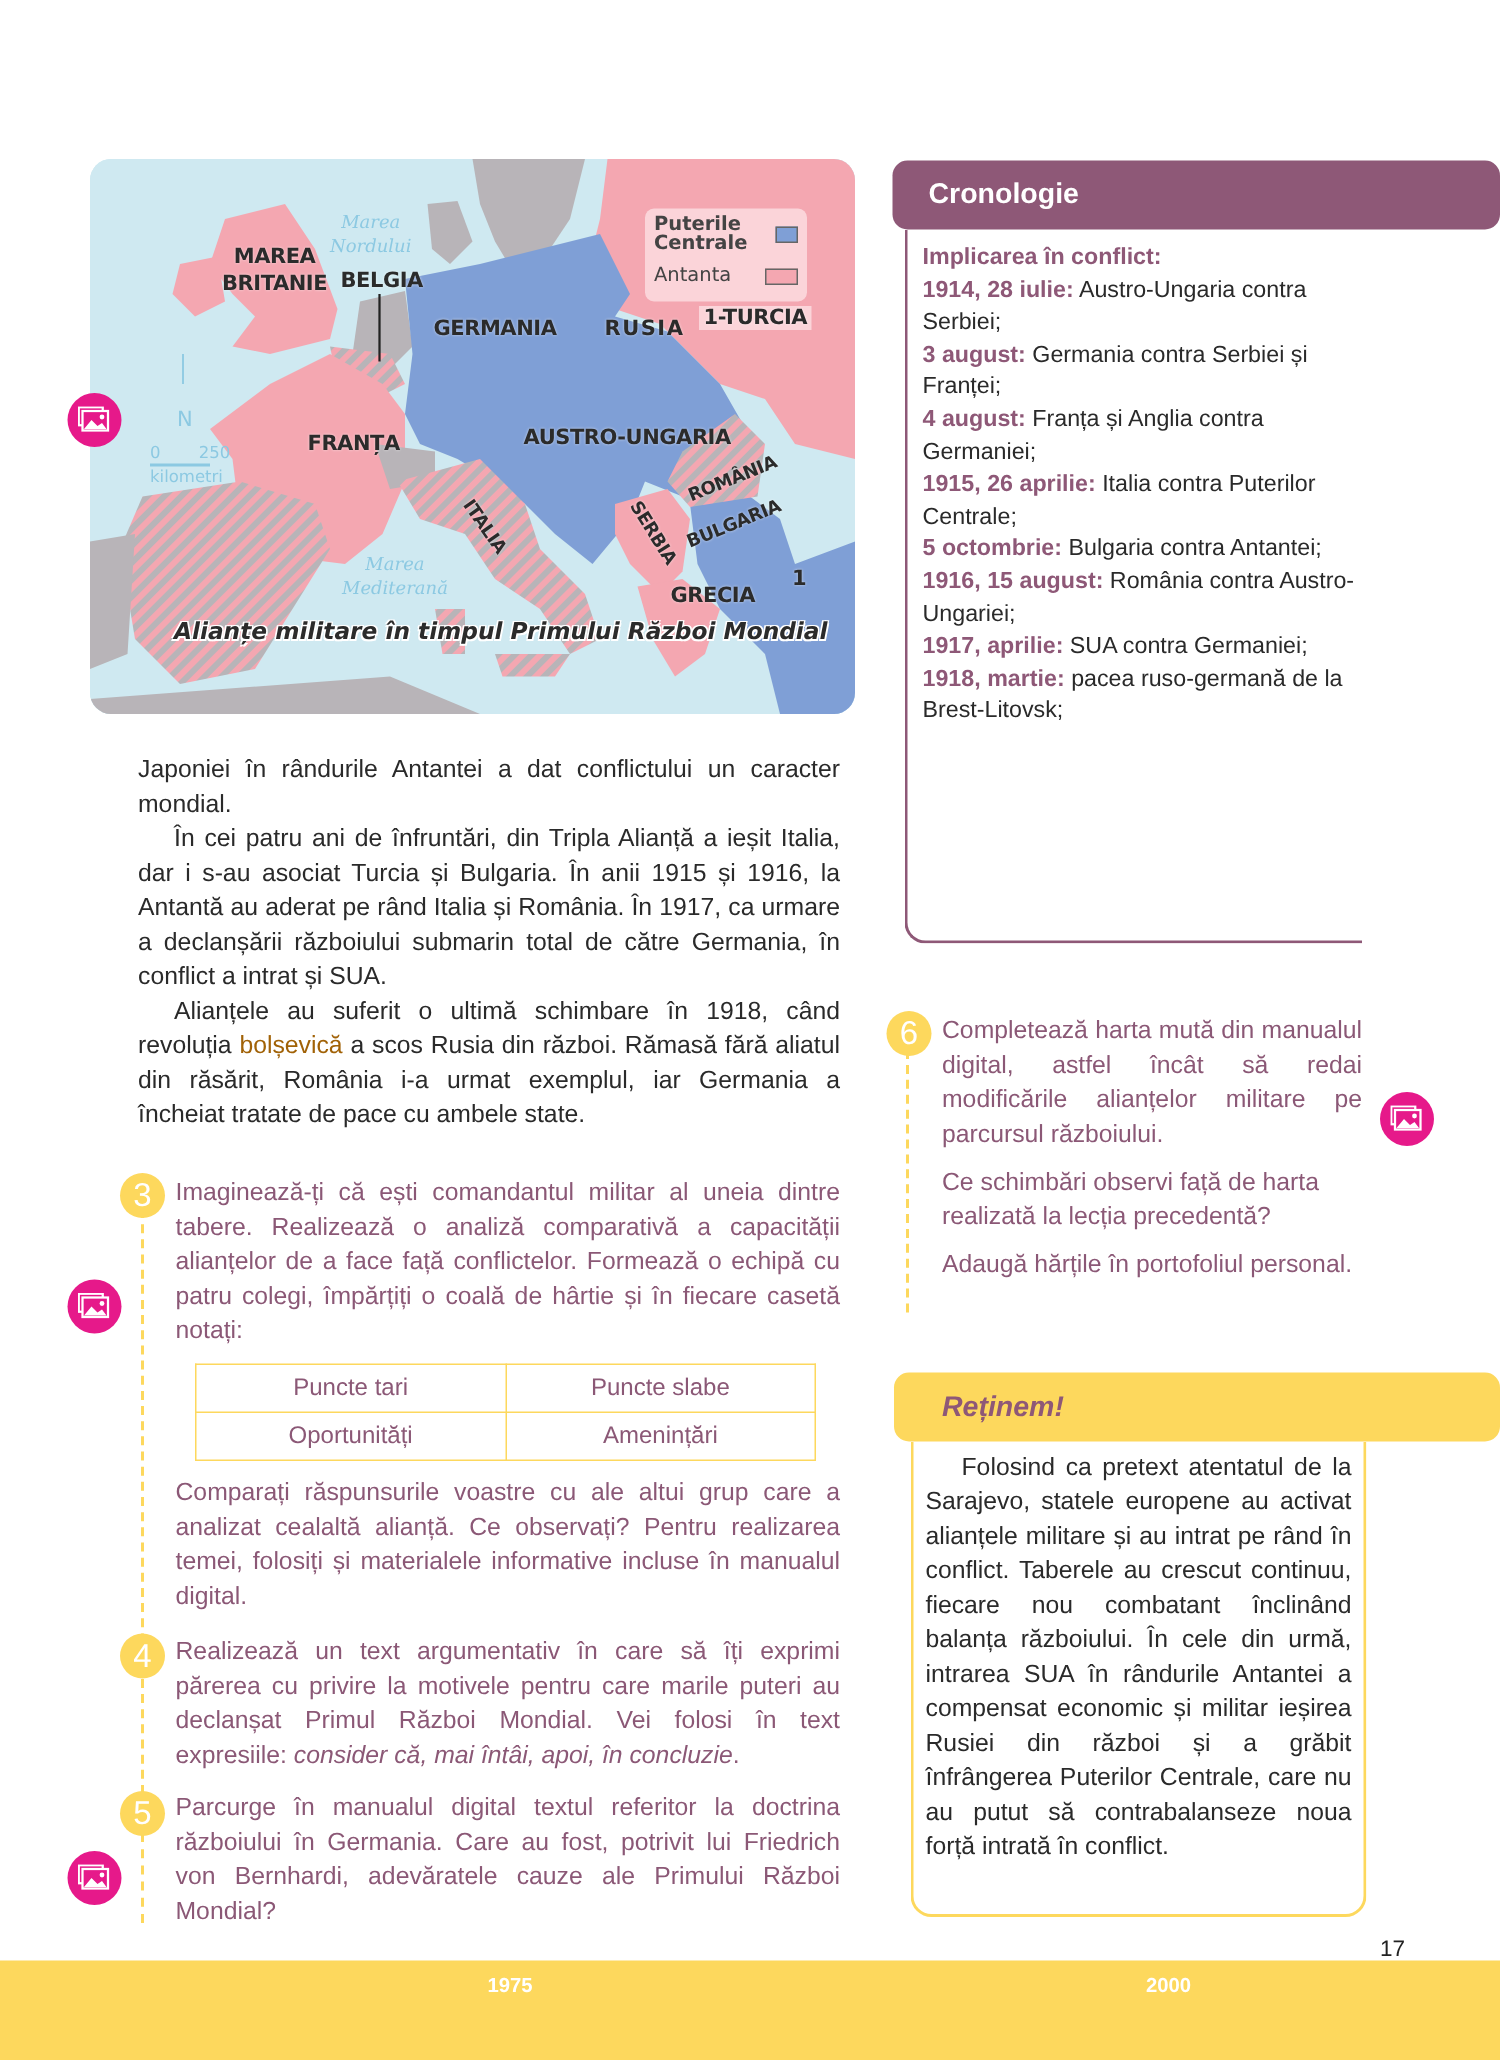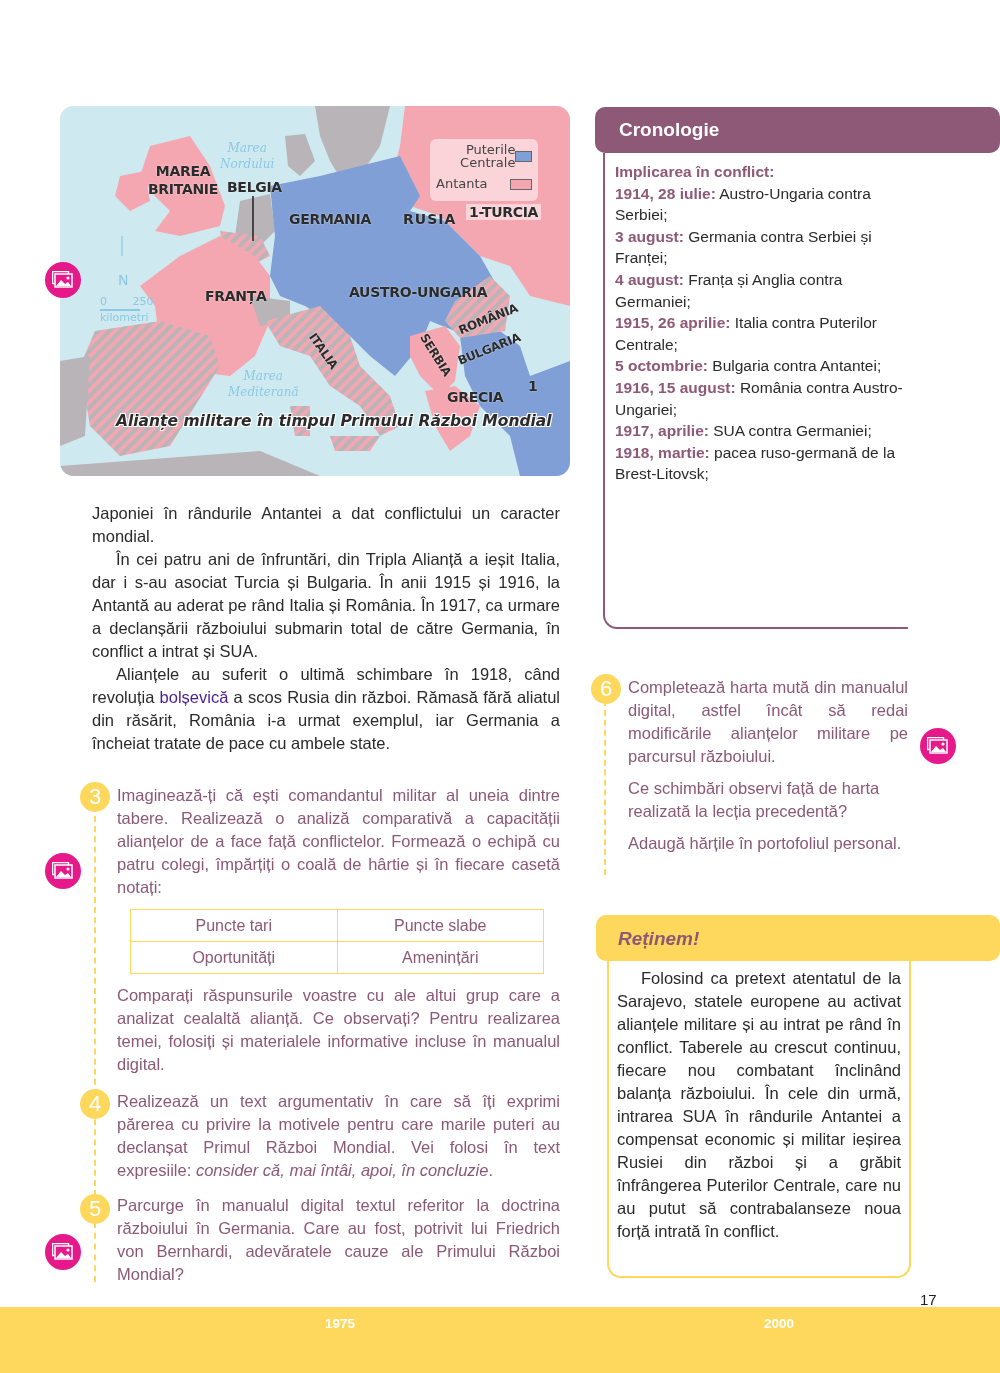--- a/index.html
+++ b/index.html
@@ -59,21 +59,21 @@
     font-family: "Liberation Sans", sans-serif;
   }
   .cron-body .k { color: #8e5877; font-weight: bold; }
 
   
   .main-text {
     left: 92px; top: 502px; width: 468px; font-size: 16.5px; line-height: 23px;
     text-align: justify; font-family: "Liberation Sans", sans-serif; color: #2a2a2a;
   }
   .main-text p.ind { text-indent: 24px; }
-  .main-text .hl { color: #4c1d95; }
+  .main-text .hl { color: #a16207; }
 
   
   .ex-num {
     position: absolute; width: 30px; height: 30px; border-radius: 50%; background: #fdd85d;
     color: #fff; font-size: 22px; text-align: center; line-height: 30px;
     font-family: "Liberation Sans", sans-serif;
   }
   .dash-line {
     position: absolute; width: 0; border-left: 2px dashed #fdd85d;
   }
@@ -84,21 +84,21 @@
   .ex-text p + p { margin-top: 9px; }
   .swot {
     position: absolute; left: 130px; top: 909px; width: 414px; border-collapse: collapse;
     font-size: 16px; color: #8b5876; font-family: "Liberation Sans", sans-serif;
   }
   .swot td { border: 1.5px solid #fdd85d; text-align: center; height: 32px; width: 50%; }
 
   
   .ret-head {
     left: 596px; top: 915px; width: 404px; height: 46px; background: #fdd85d; border-radius: 10px;
-    padding: 13px 0 0 22px; font-size: 19px; font-weight: bold; font-style: italic; color: #8e5877;
+    padding: 13px 0 0 32px; font-size: 19px; font-weight: bold; font-style: italic; color: #8e5877;
     font-family: "Liberation Sans", sans-serif;
   }
   .ret-body {
     left: 607px; top: 961px; width: 304px; height: 317px;
     border-left: 2.5px solid #fdd85d; border-right: 2.5px solid #fdd85d; border-bottom: 2.5px solid #fdd85d;
     border-radius: 0 0 14px 14px; padding: 6px 8px 0 8px; font-size: 16.5px; line-height: 23px;
     text-align: justify; text-indent: 24px; font-family: "Liberation Sans", sans-serif; color: #2a2a2a;
   }
 
   .page-num { left: 920px; top: 1291px; font-size: 15px; color: #222; font-family: "Liberation Sans", sans-serif; }
@@ -182,21 +182,21 @@
   <div class="map-label" style="left:289px; top:178px;">AUSTRO-UNGARIA</div>
   <div class="map-label" style="left:397px; top:206px; font-size:12px; transform:rotate(-22deg);">ROMÂNIA</div>
   <div class="map-label" style="left:396px; top:236px; font-size:12px; transform:rotate(-22deg);">BULGARIA</div>
   <div class="map-label" style="left:352px; top:242px; font-size:12px; transform:rotate(58deg);">SERBIA</div>
   <div class="map-label" style="left:243px; top:238px; font-size:12px; transform:rotate(55deg);">ITALIA</div>
   <div class="map-label" style="left:387px; top:283px;text-align:center;">GRECIA</div>
   <div class="map-label" style="left:468px; top:272px;">1</div>
 
   <div class="legend">
     <div class="row">
-      <span style="line-height:13px; text-align:right;">Puterile Centrale</span>
+      <span style="line-height:13px; text-align:left;font-weight:bold;">Puterile Centrale</span>
       <span class="swatch" style="background:#7f9fd6;"></span>
     </div>
     <div class="row" style="margin-top:8px;">
       <span>Antanta</span>
       <span class="swatch" style="background:#f4a7b1;"></span>
     </div>
   </div>
   <div class="map-label" style="left:406px; top:98px; background:rgba(252,220,225,0.85); padding:0 3px;">1-TURCIA</div>
 
   <div class="scale">

